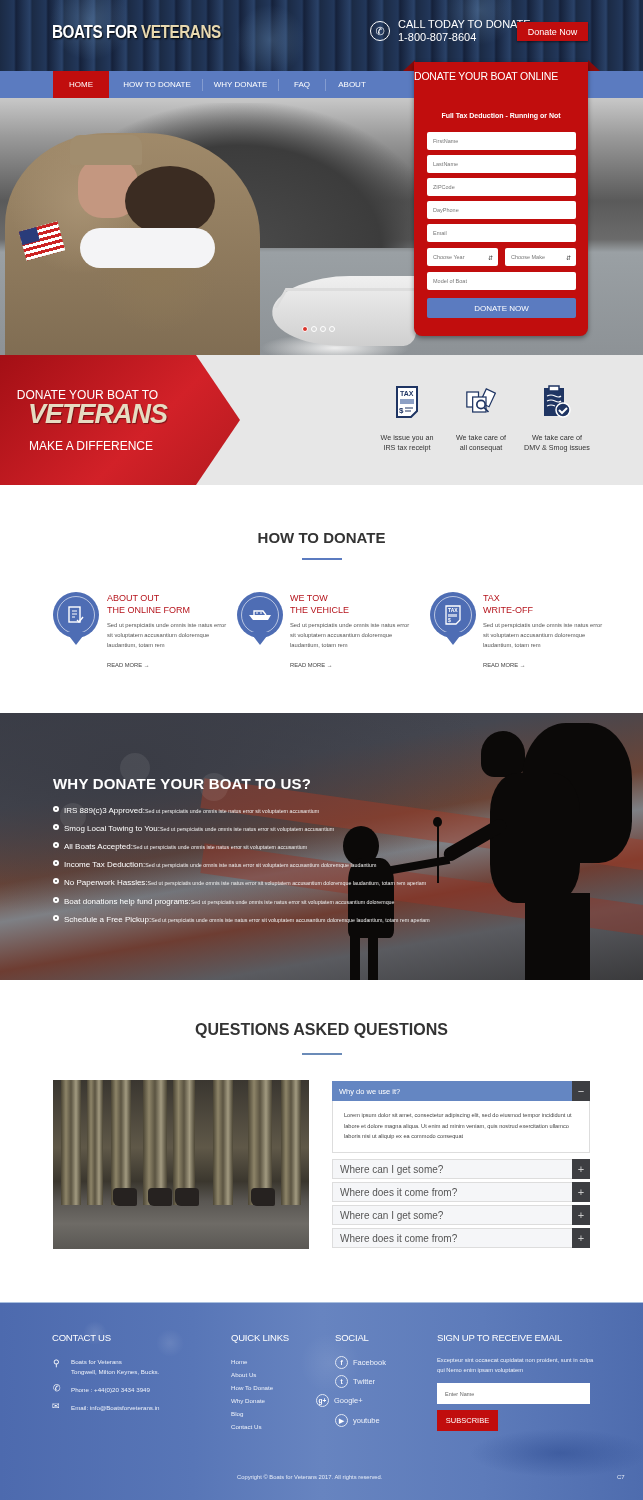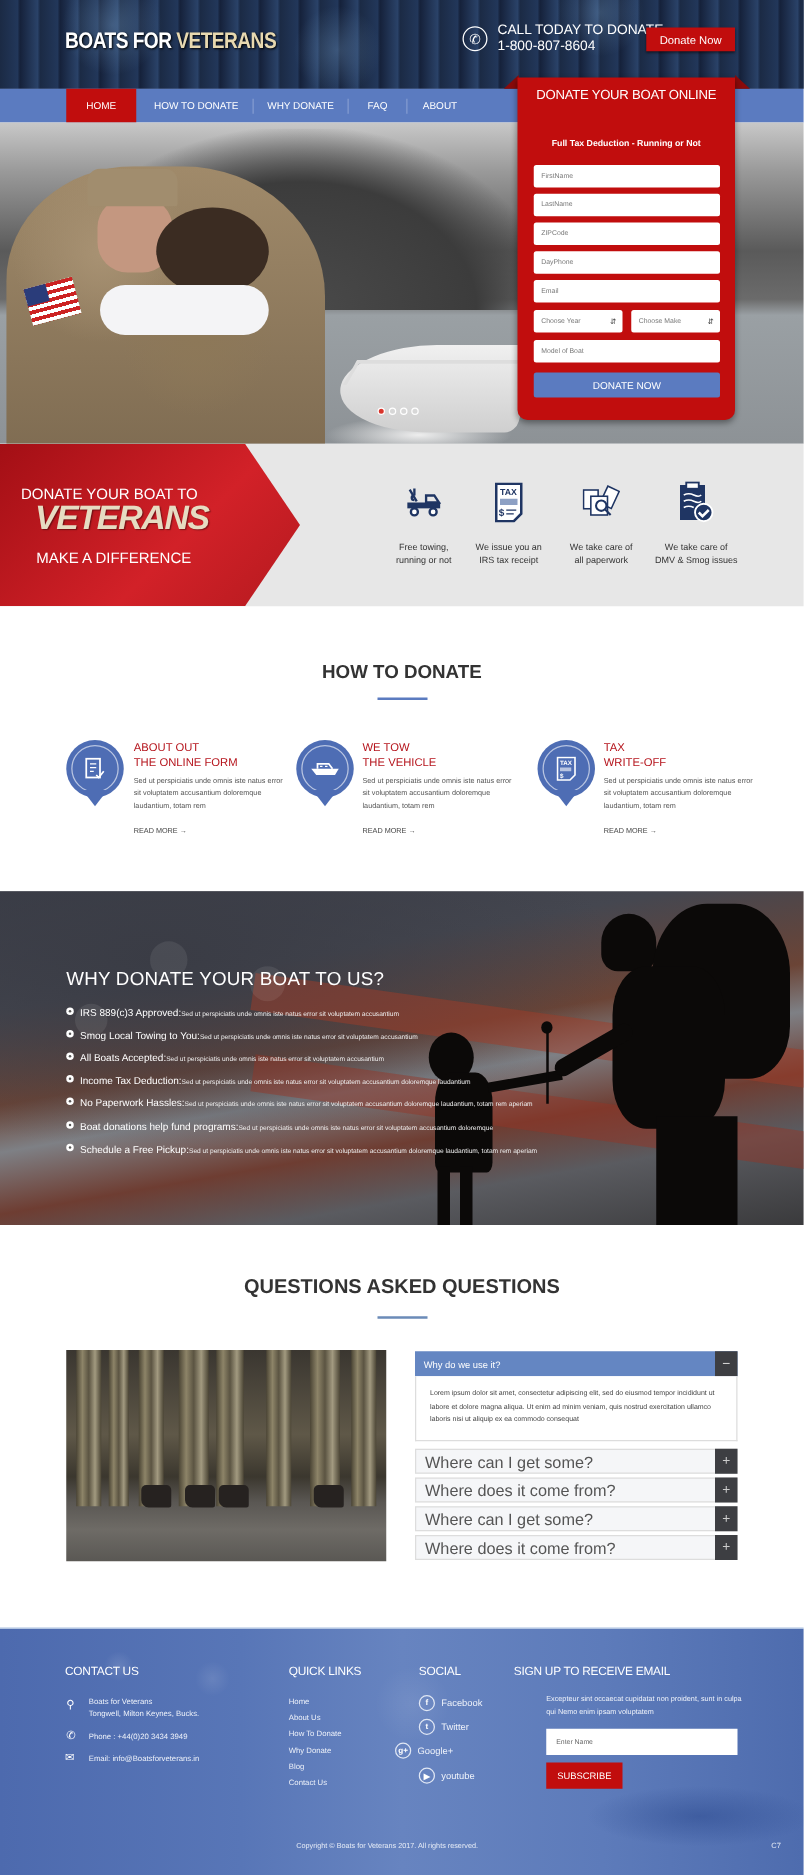--- a/index.html
+++ b/index.html
@@ -43,21 +43,21 @@
 .hero .flag{position:absolute;left:22px;top:128px;width:40px;height:30px;background:repeating-linear-gradient(180deg,#c22 0,#c22 3px,#fff 3px,#fff 6px);transform:rotate(-15deg)}
 .hero .flag::before{content:"";position:absolute;left:0;top:0;width:18px;height:14px;background:#2a3c7a}
 .dots{position:absolute;left:302px;top:326px;display:flex;gap:3px}
 .dot{width:6px;height:6px;border-radius:50%;border:1px solid #fff}
 .dot.on{background:#d9342b;border-color:#fff}
 
 
 .form-tab-l{position:absolute;left:403px;top:60px;width:0;height:0;border-bottom:11px solid #8a0a0a;border-left:12px solid transparent}
 .form-tab-r{position:absolute;left:588px;top:60px;width:0;height:0;border-bottom:11px solid #8a0a0a;border-right:12px solid transparent}
 .form{position:absolute;left:414px;top:62px;width:174px;height:274px;background:#c10d0d;border-radius:0 0 8px 8px;box-shadow:0 2px 5px rgba(0,0,0,.4)}
-.form-title{position:absolute;left:0;top:8px;width:174px;text-align:center;color:#fff;font-size:10.5px;letter-spacing:-.2px}
+.form-title{position:absolute;left:0;top:8px;width:174px;text-align:left;color:#fff;font-size:10.5px;letter-spacing:-.2px}
 .form-sub{position:absolute;left:0;top:50px;width:174px;text-align:center;color:#fff;font-size:7px;font-weight:bold}
 .fi{position:absolute;left:13px;width:149px;height:18px;background:#fff;border-radius:2px;font-size:5.5px;color:#777;padding-left:6px;display:flex;align-items:center;border:none;font-family:"Liberation Sans",sans-serif}
 .fs{width:71px;justify-content:space-between;padding-right:5px}
 .fs .arr{font-size:6px;color:#444}
 .form-btn{position:absolute;left:13px;top:236px;width:149px;height:20px;background:#5b7bc0;border-radius:2px;color:#fff;font-size:8px;display:flex;align-items:center;justify-content:center}
 
 
 .band{position:absolute;left:0;top:355px;width:643px;height:130px;background:#e7e7e7}
 .band-red{position:absolute;left:0;top:0;width:240px;height:130px;background:linear-gradient(135deg,#a30f15,#d22128 60%,#b51a1f);clip-path:polygon(0 0,196px 0,240px 65px,196px 130px,0 130px)}
 .band-t1{position:absolute;left:0;top:33px;width:240px;text-align:center;padding-right:65px;color:#fff;font-size:12px}
@@ -76,36 +76,36 @@
 .step-title{position:absolute;color:#b5141c;font-size:9px;line-height:12px}
 .step-desc{position:absolute;color:#555;font-size:5.8px;line-height:10px;width:120px}
 .step-more{position:absolute;color:#444;font-size:5.8px}
 
 
 .why{position:absolute;left:0;top:713px;width:643px;height:267px;overflow:hidden;background:
  radial-gradient(ellipse at 20% 20%,#3a3c45 0,transparent 50%),
  linear-gradient(170deg,#3a3d48 0,#454750 25%,#6b4436 45%,#7e8085 55%,#6e3d32 68%,#5a5b60 80%,#3a3a3c 100%)}
 .why .stripe{position:absolute;left:200px;width:500px;height:30px;background:rgba(160,60,40,.5);transform:rotate(8deg)}
 .why .blob{position:absolute;border-radius:50%;background:rgba(255,255,255,.08)}
-.why-title{position:absolute;left:53px;top:775px;color:#fff;font-size:15px;font-weight:normal;letter-spacing:.2px}
+.why-title{position:absolute;left:53px;top:775px;color:#fff;font-size:15px;font-weight:bold;letter-spacing:.2px}
 .why-list{position:absolute;left:53px;top:806px}
 .why-item{position:absolute;left:0;white-space:nowrap;display:flex;align-items:baseline}
 .why-bullet{width:6px;height:6px;border-radius:50%;background:#fff;margin-right:5px;position:relative;top:-1px}
 .why-bullet::after{content:"";position:absolute;left:2px;top:2px;width:2px;height:2px;background:#555;border-radius:50%}
 .why-k{color:#fff;font-size:8px}
 .why-v{color:#eee;font-size:5.3px}
 .sil{position:absolute;background:#0b0908}
 
 
 .faq-img{position:absolute;left:53px;top:1080px;width:256px;height:169px;overflow:hidden;background:
  linear-gradient(180deg,#3a3630 0,#5f5848 40%,#3b372e 60%,#5a5753 72%,#6e6b66 85%,#5a5854 100%)}
 .leg{position:absolute;top:0;width:20px;height:125px;background:linear-gradient(90deg,#4b4535,#8d8468,#5b5442,#a29a80,#4b4535)}
 .boot{position:absolute;top:108px;width:24px;height:18px;background:#262220;border-radius:4px 4px 2px 6px}
 .faq-acc{position:absolute;left:332px;width:258px;height:20px;border:1px solid #ddd;background:#f5f6f8;display:flex;align-items:center;justify-content:space-between}
-.faq-acc .q{font-size:13px;color:#555;padding-left:7px}
+.faq-acc .q{font-size:10px;color:#555;padding-left:7px}
 .faq-acc .tog{width:18px;height:20px;background:#3d3e42;color:#ccc;display:flex;align-items:center;justify-content:center;font-size:11px;margin-right:-1px}
 .faq-open{position:absolute;left:332px;top:1081px;width:258px;height:20px;background:#6486c2;display:flex;align-items:center;justify-content:space-between}
 .faq-open .q{font-size:7.5px;color:#fff;padding-left:7px}
 .faq-open .tog{width:18px;height:20px;background:#3d3e42;color:#ddd;display:flex;align-items:center;justify-content:center;font-size:11px}
 .faq-ans{position:absolute;left:332px;top:1101px;width:258px;height:52px;border:1px solid #ddd;border-top:none;background:#fff;padding:9px 11px;font-size:5.6px;color:#444;line-height:10.5px}
 
 
 .footer{position:absolute;left:0;top:1302px;width:643px;height:198px;border-top:1px solid #a9bfdf;background:
  radial-gradient(circle at 95px 30px,rgba(255,255,255,.12) 0,transparent 12px),
  radial-gradient(circle at 170px 40px,rgba(255,255,255,.1) 0,transparent 14px),
@@ -189,36 +189,20 @@
   <div class="fi" style="top:210px">Model of Boat</div>
   <div class="form-btn">DONATE NOW</div>
 </div>
 
 <div class="band">
   <div class="band-red"></div>
   <div class="band-t1">DONATE YOUR BOAT TO</div>
   <div class="band-t2">VETERANS</div>
   <div class="band-t3">MAKE A DIFFERENCE</div>
 
-  <div class="ben" style="left:299px">
-    <div class="ben-ic">
-      <svg width="32" height="28" viewBox="0 0 32 28">
-          <path d="M8 2v6M8 8c-3 0-3 4 0 4" fill="none" stroke="#1f3563" stroke-width="2"></path>
-          <path d="M4 3l6 10" stroke="#1f3563" stroke-width="2"></path>
-          <rect x="2" y="14" width="28" height="5" fill="#1f3563"></rect>
-          <path d="M18 14v-6h7l4 6z" fill="none" stroke="#1f3563" stroke-width="2"></path>
-          <circle cx="8" cy="22" r="3" fill="#fff" stroke="#1f3563" stroke-width="2"></circle>
-          <circle cx="24" cy="22" r="3" fill="#fff" stroke="#1f3563" stroke-width="2"></circle>
-        </svg>
-    </div>
-    <div class="ben-lbl">
-        <div>Free towing,</div>
-        <div>running or not</div>
-      </div>
-  </div>
   <div class="ben" style="left:367px">
     <div class="ben-ic">
       <svg width="24" height="32" viewBox="0 0 24 32">
           <path d="M2 1h20v24l-6 6H2z" fill="#fff" stroke="#1f3563" stroke-width="2"></path>
           <text x="5" y="10" font-size="7" font-weight="bold" fill="#1f3563" font-family="Liberation Sans, sans-serif">TAX</text>
           <rect x="5" y="13" width="14" height="5" fill="#8da0c4"></rect>
           <text x="4" y="27" font-size="8" font-weight="bold" fill="#1f3563" font-family="Liberation Sans, sans-serif">$</text>
           <path d="M10 22h8M10 25h6" stroke="#1f3563"></path>
         </svg>
     </div>
@@ -232,21 +216,21 @@
       <svg width="36" height="32" viewBox="0 0 36 32">
           <rect x="1" y="4" width="14" height="18" fill="#fff" stroke="#1f3563" stroke-width="1.5"></rect>
           <rect x="20" y="2" width="12" height="18" fill="#fff" stroke="#1f3563" stroke-width="1.5" transform="rotate(25 26 11)"></rect>
           <rect x="8" y="10" width="16" height="18" fill="#fff" stroke="#1f3563" stroke-width="1.5"></rect>
           <circle cx="18" cy="19" r="5" fill="#fff" stroke="#1f3563" stroke-width="2"></circle>
           <path d="M22 23l5 5" stroke="#1f3563" stroke-width="2"></path>
         </svg>
     </div>
     <div class="ben-lbl">
         <div>We take care of</div>
-        <div>all paperwork</div>
+        <div>all consequat</div>
       </div>
   </div>
   <div class="ben" style="left:517px">
     <div class="ben-ic">
       <svg width="30" height="34" viewBox="0 0 30 34">
           <rect x="2" y="3" width="20" height="28" fill="#1f3563"></rect>
           <rect x="7" y="1" width="10" height="5" fill="#fff" stroke="#1f3563" stroke-width="1.5"></rect>
           <path d="M5 11q4-2 8 0t6 0M5 16q4-2 8 0t6 0M5 21q4-2 8 0" fill="none" stroke="#fff" stroke-width="1.2"></path>
           <circle cx="21" cy="25" r="7" fill="#1f3563" stroke="#fff" stroke-width="1.5"></circle>
           <path d="M17 25l3 3 5-5" fill="none" stroke="#fff" stroke-width="2"></path>
@@ -448,19 +432,19 @@
   </div>
 <div class="soc" style="left:316px;top:1394px">
     <span class="soc-ic">g+</span>
     <span class="soc-l">Google+</span>
   </div>
 <div class="soc" style="left:335px;top:1414px">
     <span class="soc-ic">▶</span>
     <span class="soc-l">youtube</span>
   </div>
 
-<div class="f-h" style="left:411px;top:1332px">SIGN UP TO RECEIVE EMAIL</div>
+<div class="f-h" style="left:437px;top:1332px">SIGN UP TO RECEIVE EMAIL</div>
 <div class="f-t" style="left:437px;top:1355px;width:160px;font-size:5.8px">Excepteur sint occaecat cupidatat non proident, sunt in culpa qui Nemo enim ipsam voluptatem</div>
 <div class="f-input">Enter Name</div>
 <div class="f-sub">SUBSCRIBE</div>
 
 <div class="copy">Copyright © Boats for Veterans 2017. All rights reserved.</div>
 <div class="c7">C7</div>
 
 </body></html>

